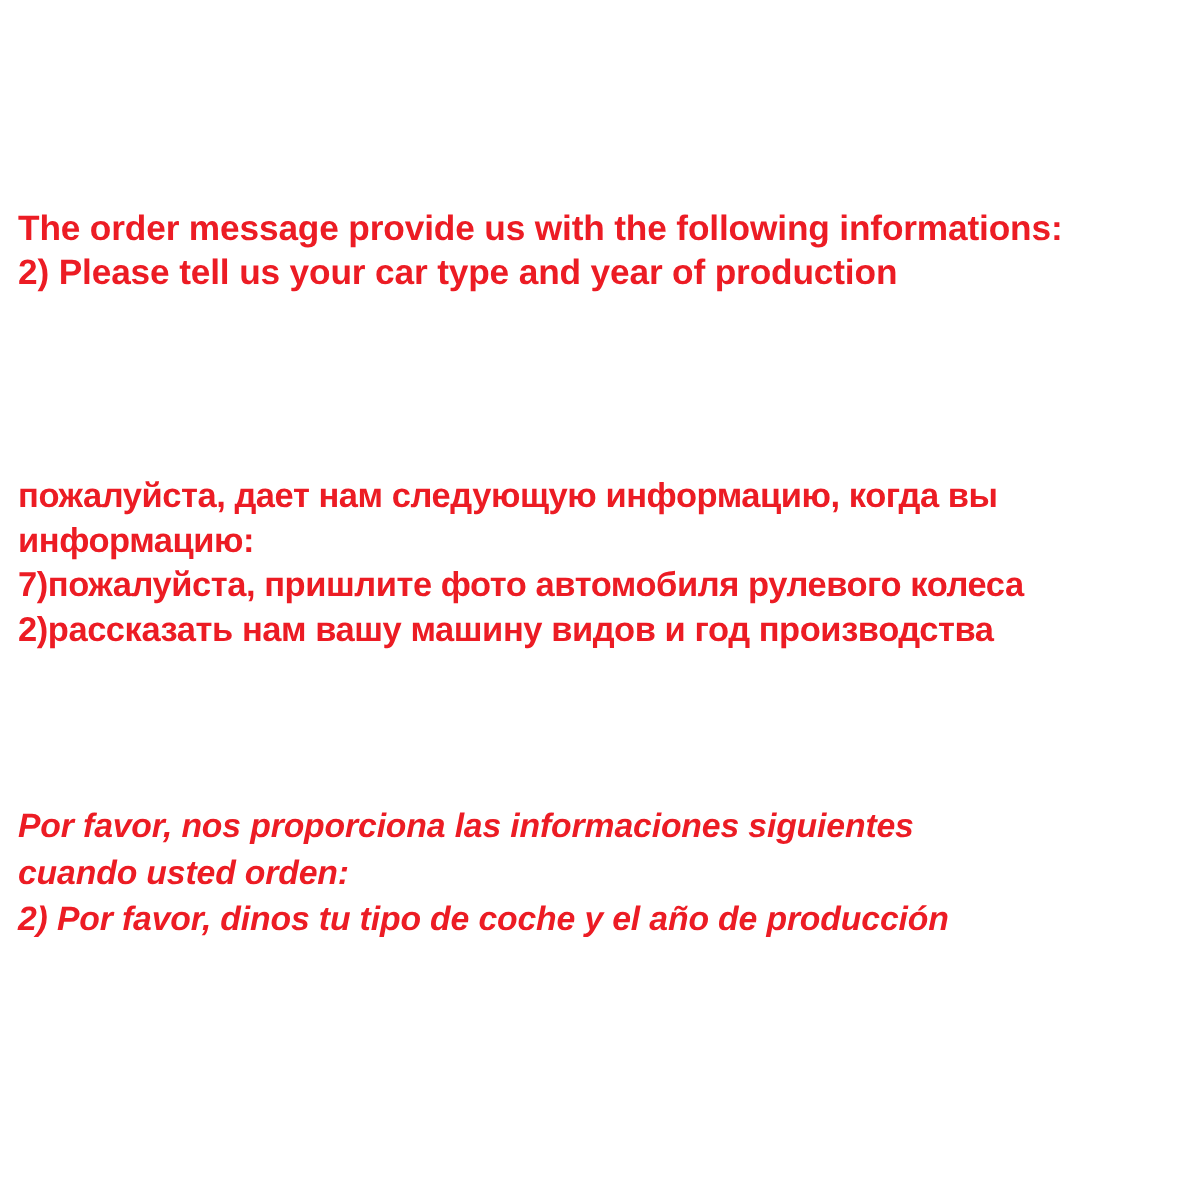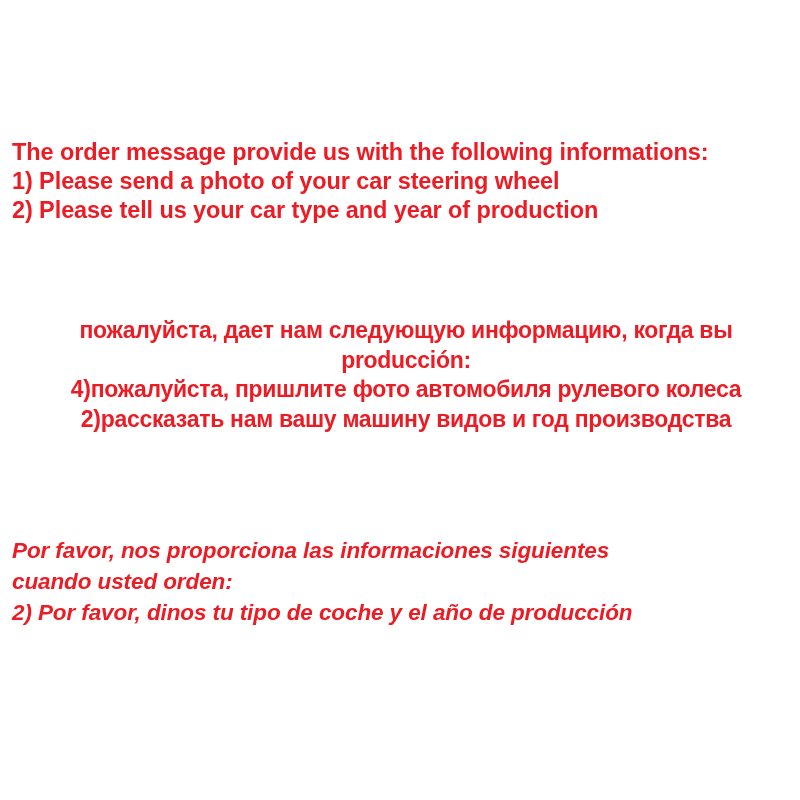--- a/index.html
+++ b/index.html
@@ -42,48 +42,46 @@
     letter-spacing: -0.1px;
   }
   
   #block-ru {
     top: 316px;
   }
   #block-ru .line {
     font-size: 23px;
     line-height: 29.5px;
     letter-spacing: -0.3px;
-    text-align: center;
   }
   
   #block-es {
     top: 535px;
   }
   #block-es .line {
     font-size: 22.5px;
     line-height: 31px;
     letter-spacing: -0.1px;
     font-style: italic;
   }
 </style>
 </head>
 <body>
 
 <div class="page">
 
   <div class="block" id="block-en">
     <span class="line">The order message provide us with the following informations:</span>
-    <span class="line">1)  Please send a photo of your car steering wheel</span>
     <span class="line">2)  Please tell us your car type and year of production</span>
   </div>
 
   <div class="block" id="block-ru">
     <span class="line">пожалуйста, дает нам следующую информацию, когда вы</span>
-    <span class="line">producción:</span>
-    <span class="line">4)пожалуйста, пришлите фото автомобиля рулевого колеса</span>
+    <span class="line">информацию:</span>
+    <span class="line">7)пожалуйста, пришлите фото автомобиля рулевого колеса</span>
     <span class="line">2)рассказать нам вашу машину видов и год производства</span>
   </div>
 
   <div class="block" id="block-es">
     <span class="line">Por favor, nos proporciona las informaciones siguientes</span>
     <span class="line">cuando usted orden:</span>
     <span class="line">2) Por favor, dinos tu tipo de coche y el año de producción</span>
   </div>
 
 </div>

